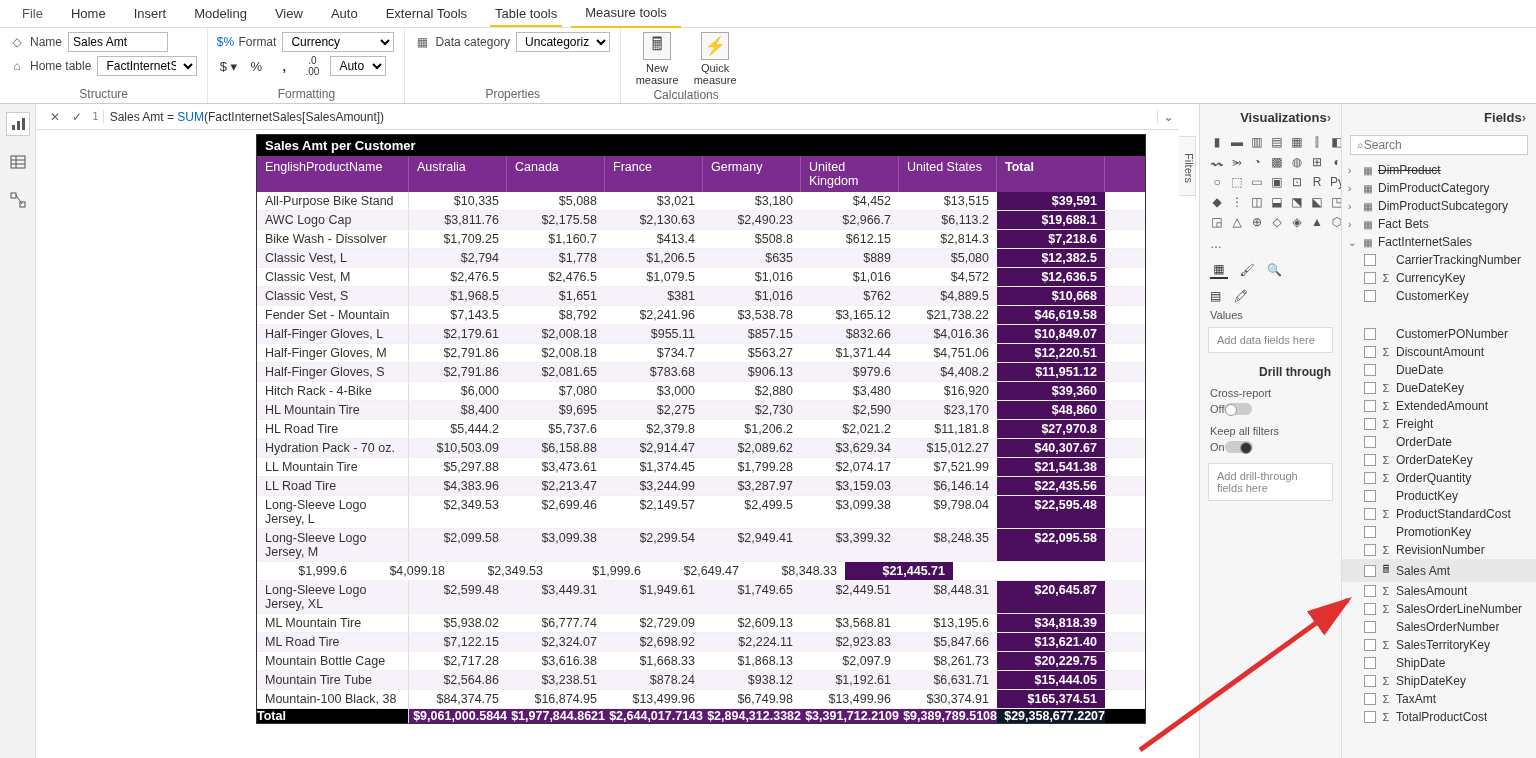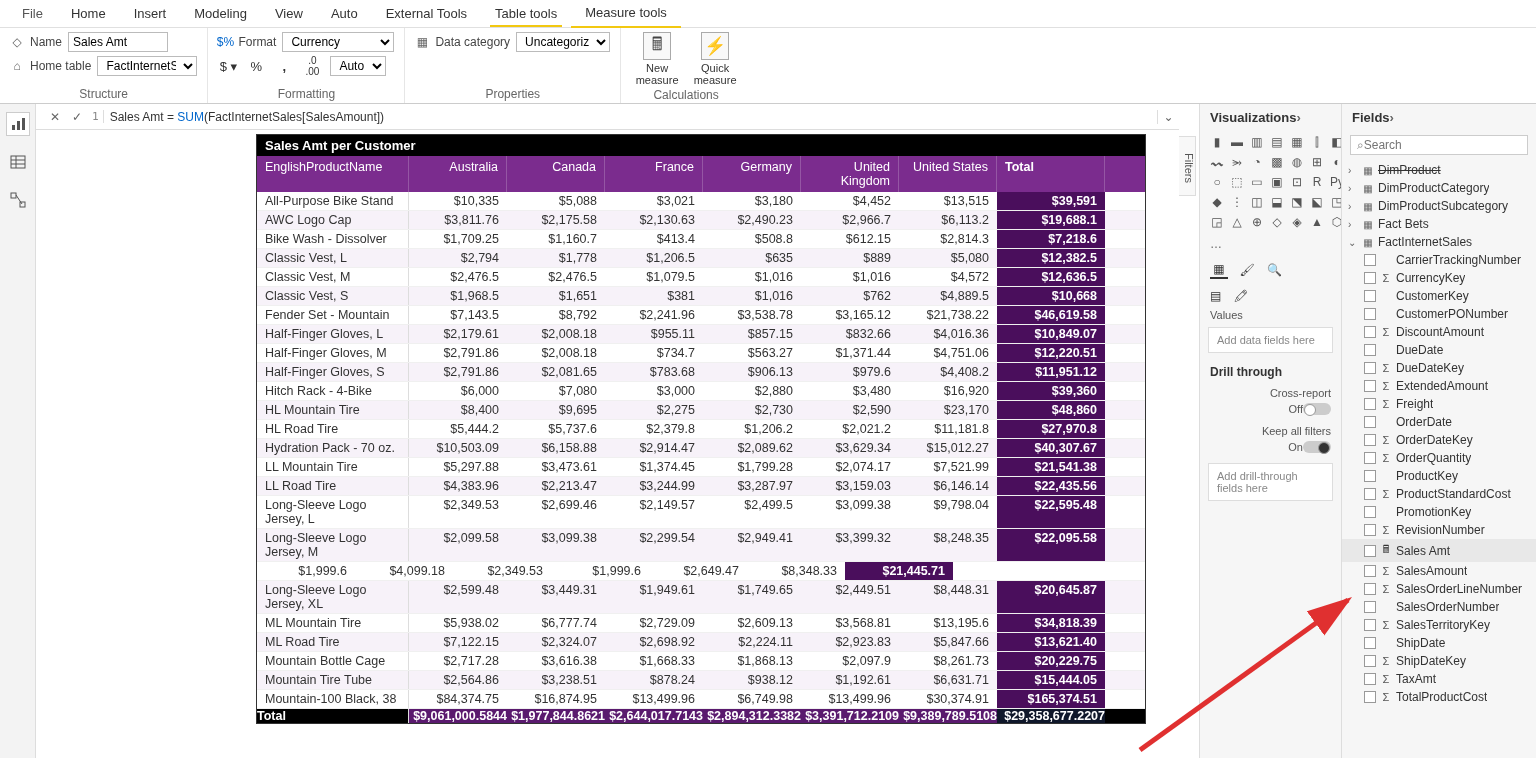--- a/index.html
+++ b/index.html
@@ -40,49 +40,49 @@
 .fx-kw { color: #0066cc; }
 .fx-chev { width:22px; text-align:center; color:#666; border-left:1px solid #ddd; cursor:pointer; }
 
 
 .canvas { position: absolute; left: 36px; top: 130px; right: 357px; bottom: 4px; background: #fff; overflow: hidden; padding: 4px 4px 4px 220px; }
 .matrix { border: 1px solid #333; width: 890px; font-size: 12.5px; position: relative; }
 .matrix-title { background: #000; color: #fff; padding: 3px 8px; font-weight: 600; font-size: 13px; }
 .matrix-head { display: flex; background: #7b2c8e; color: #fff; font-weight: 500; }
 .matrix-head .mh { padding: 4px 8px; border-right: 1px solid rgba(255,255,255,0.2); }
 .mh.c0 { width: 152px; text-align: left; }
-.mh.cn { width: 98px; text-align: right; }
+.mh.cn { width: 98px; text-align: left; }
 .mh.ct { width: 108px; text-align: left; font-weight: 700; }
 .matrix-body { max-height: 546px; overflow: hidden; }
 .mr { display: flex; border-bottom: 1px solid #f0f0f0; }
 .mr:nth-child(even) { background: #f7f2f9; }
 .mr .mc { padding: 2px 8px; }
 .mc.c0 { width: 152px; text-align: left; border-right: 1px solid #ddd; }
 .mc.cn { width: 98px; text-align: right; }
 .mc.ct { width: 108px; text-align: right; background: #4a0e5c; color: #fff; font-weight: 700; }
 .matrix-total { display: flex; background: #000; color: #fff; font-weight: 700; }
 .matrix-total .mc.cn { background: #5a1a6e; }
 .matrix-total .mc.ct { background: #0f172a; }
 .filters-tab { position:absolute; right:0; top:136px; width:20px; height:60px; writing-mode:vertical-rl; text-align:center; font-size:11px; color:#555; background:#f8f8f8; border:1px solid #ddd; cursor:pointer; padding-top:4px; }
 .filters-chev { position:absolute; right:2px; top:108px; color:#666; font-size:12px; }
 
 
 .pane { position: absolute; top: 104px; bottom: 0; background: #f6f6f6; border-left: 1px solid #ddd; }
 .pane.viz { right: 195px; width: 142px; }
 .pane.fields { right: 0; width: 195px; }
-.pane-head { display:flex; justify-content:flex-start; align-items:center; padding: 6px 10px; font-size: 13px; font-weight: 600; color:#333; }
+.pane-head { display:flex; justify-content:flex-end; align-items:center; padding: 6px 10px; font-size: 13px; font-weight: 600; color:#333; }
 .pane-head .chev { color:#666; cursor:pointer; }
 .viz-grid { display: grid; grid-template-columns: repeat(7, 18px); gap: 2px; padding: 2px 8px; }
 .viz-grid .vi { width:18px; height:18px; display:flex; align-items:center; justify-content:center; font-size:12px; color:#555; cursor:pointer; }
 .viz-dots { padding: 4px 10px; color:#666; letter-spacing: 2px; }
 .viz-tabs { display:flex; gap:10px; padding: 6px 10px; }
 .viz-tabs .vt { width:18px; height:18px; cursor:pointer; display:flex; align-items:center; justify-content:center; }
 .viz-sec-title { font-size:11px; color:#555; padding: 2px 10px 6px; }
 .viz-well { margin: 0 8px 10px; background:#fff; border:1px solid #ddd; padding:6px 8px; font-size:11px; color:#888; }
-.dt-row { padding: 2px 10px; font-size: 11px; color: #555; display:flex; align-items:center; justify-content:flex-end; }
+.dt-row { padding: 2px 10px; font-size: 11px; color: #555; display:flex; align-items:center; justify-content:flex-start; }
 .toggle { width:28px; height:12px; border-radius:6px; background:#ccc; position:relative; display:inline-block; }
 .toggle::after { content:""; position:absolute; width:10px; height:10px; border-radius:50%; background:#fff; top:1px; left:1px; border:1px solid #999; }
 .toggle.on::after { left:auto; right:1px; background:#333; }
 
 .fields-search { margin: 4px 8px; display:flex; align-items:center; border:1px solid #ccc; background:#fff; padding:2px 6px; }
 .fields-search input { border:none; outline:none; flex:1; font-size:12px; }
 .fields-list { padding: 2px 0; overflow:auto; }
 .ft-row { display:flex; align-items:center; padding: 2px 6px 2px 14px; font-size: 12px; color:#333; cursor:pointer; gap:4px; }
 .ft-row.table { font-weight: 500; padding-left: 6px; }
 .ft-row.sel { background: #e8e8e8; }
@@ -605,21 +605,21 @@
       <div class="ft-row" style="padding-left: 22px;">
         <span class="cb"></span>
         <span class="sig">Σ</span>
         <span class="nm">CurrencyKey</span>
       </div>
       <div class="ft-row" style="padding-left: 22px;">
         <span class="cb"></span>
         <span class="sig"></span>
         <span class="nm">CustomerKey</span>
       </div>
-      <div class="ft-row" style="padding-left: 22px;">
+      <div class="ft-row" style="padding-left: 22px; margin-top: 20px;">
         <span class="cb"></span>
         <span class="sig"></span>
         <span class="nm">CustomerPONumber</span>
       </div>
       <div class="ft-row" style="padding-left: 22px;">
         <span class="cb"></span>
         <span class="sig">Σ</span>
         <span class="nm">DiscountAmount</span>
       </div>
       <div class="ft-row" style="padding-left: 22px;">

